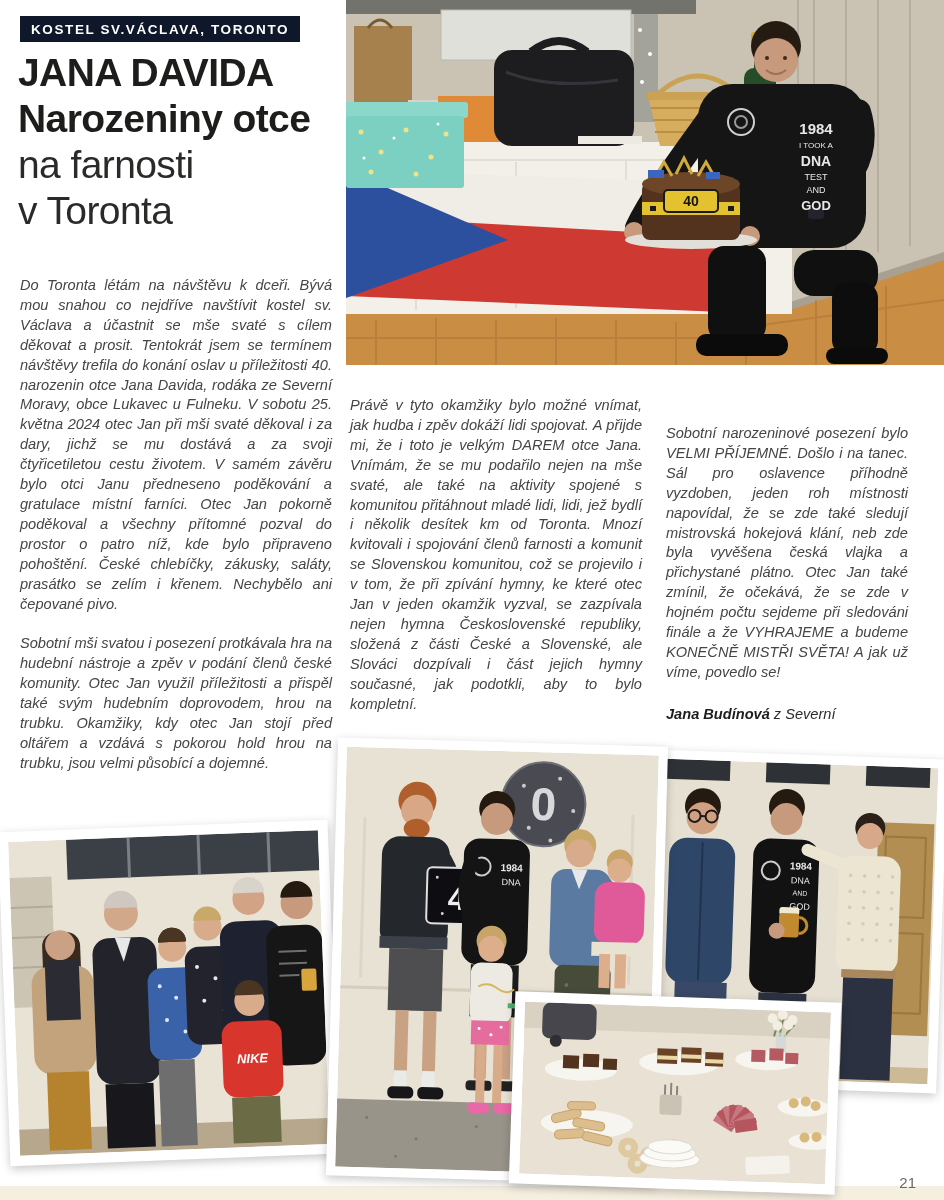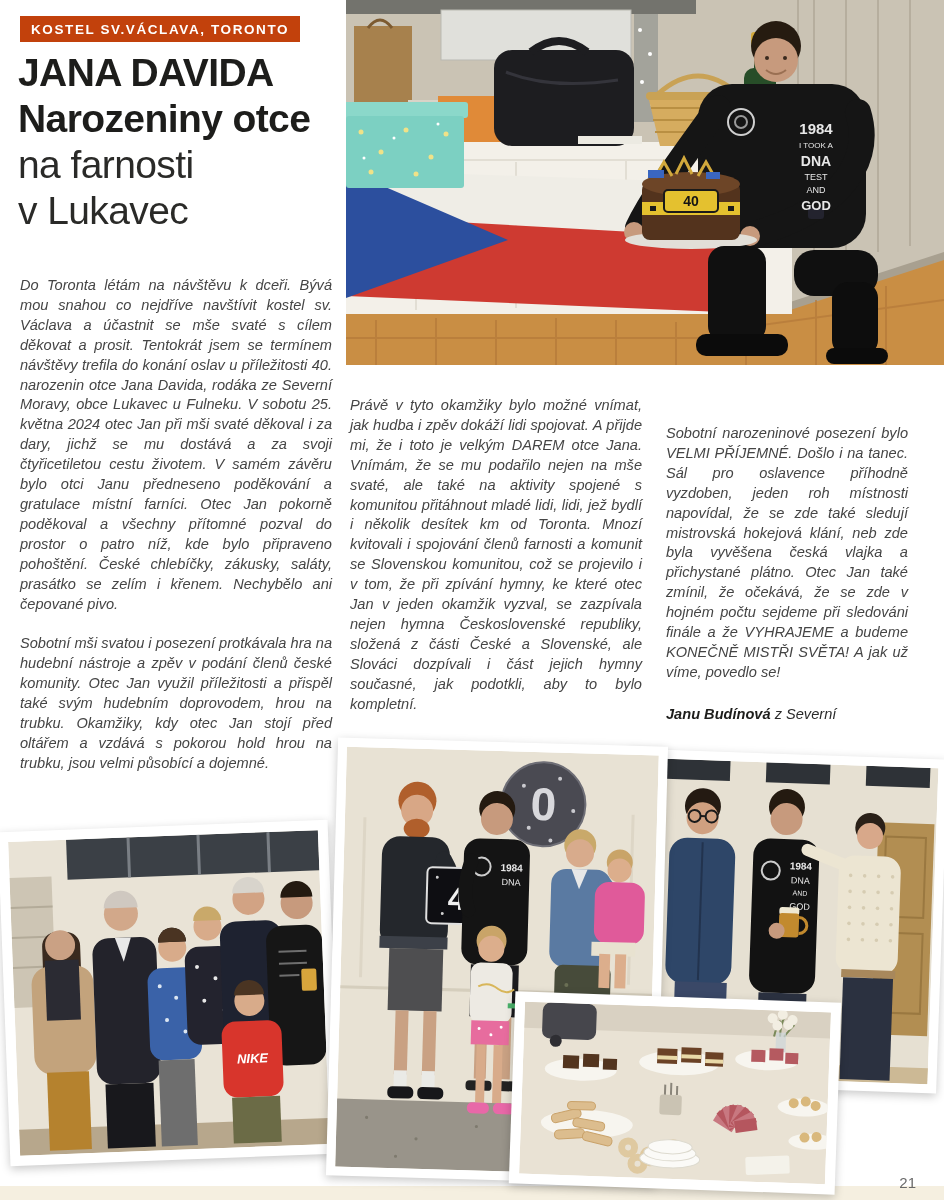--- a/index.html
+++ b/index.html
@@ -1,18 +1,18 @@
 <!DOCTYPE html>
 <html lang="cs"><head>
 <meta charset="utf-8">
 <style>
   html,body{margin:0;padding:0;background:#ffffff;}
   .page{position:relative;width:944px;height:1200px;background:#ffffff;overflow:hidden;
         font-family:"Liberation Sans",sans-serif;}
-  .tag{position:absolute;left:20px;top:16px;background:#c2410c;color:#fff;
+  .tag{position:absolute;left:20px;top:16px;background:#0f172a;color:#fff;
        font-size:13.5px;font-weight:700;letter-spacing:1.6px;padding:6px 11px 5px;}
   .headline{position:absolute;left:18px;top:50px;width:335px;color:#1d1d1b;}
   .headline div{font-size:39px;line-height:46px;letter-spacing:-0.6px;}
   .h-bold{font-weight:700;}
   .h-light{font-weight:400;color:#2a2a28;}
   .col{position:absolute;color:#454545;font-size:14.6px;line-height:19.9px;
        text-align:justify;font-style:italic;}
   .col p{margin:0 0 20px 0;}
   .col1{left:20px;top:276px;width:312px;}
   .col2{left:350px;top:396px;width:292px;}
@@ -33,21 +33,21 @@
 </head>
 <body>
 
 <div class="page">
 
   <div class="tag">KOSTEL SV.VÁCLAVA, TORONTO</div>
   <div class="headline">
     <div class="h-bold">JANA DAVIDA</div>
     <div class="h-bold">Narozeniny otce</div>
     <div class="h-light">na farnosti</div>
-    <div class="h-light">v Lukavec</div>
+    <div class="h-light">v Toronta</div>
   </div>
 
   <div class="photo-main">
     <svg width="598" height="365" viewBox="0 0 598 365">
       <rect x="0" y="0" width="598" height="312" fill="#cac3b4"></rect>
       <g stroke="#b6ae9e" stroke-width="2">
         <path d="M468,0V268 M500,0V260 M532,0V252 M564,0V246 M452,0V84"></path>
       </g>
       <rect x="0" y="0" width="350" height="14" fill="#73736d"></rect>
       <rect x="95" y="10" width="190" height="50" fill="#e0e0db" stroke="#b9b9b2"></rect>
@@ -158,21 +158,21 @@
 
   <div class="col col1">
     <p>Do Toronta létám na návštěvu k dceři. Bývá mou snahou co nejdříve navštívit kostel sv. Václava a účastnit se mše svaté s cílem děkovat a prosit. Tentokrát jsem se termínem návštěvy trefila do konání oslav u příležitosti 40. narozenin otce Jana Davida, rodáka ze Severní Moravy, obce Lukavec u Fulneku. V sobotu 25. května 2024 otec Jan při mši svaté děkoval i za dary, jichž se mu dostává a za svoji čtyřicetiletou cestu životem. V samém závěru bylo otci Janu předneseno poděkování a gratulace místní farníci. Otec Jan pokorně poděkoval a všechny přítomné pozval do prostor o patro níž, kde bylo připraveno pohoštění. České chlebíčky, zákusky, saláty, prasátko se zelím i křenem. Nechybělo ani čepované pivo.</p>
     <p>Sobotní mši svatou i posezení protkávala hra na hudební nástroje a zpěv v podání členů české komunity. Otec Jan využil příležitosti a přispěl také svým hudebním doprovodem, hrou na trubku. Okamžiky, kdy otec Jan stojí před oltářem a vzdává s pokorou hold hrou na trubku, jsou velmi působící a dojemné.</p>
   </div>
   <div class="col col2">
     <p>Právě v tyto okamžiky bylo možné vnímat, jak hudba i zpěv dokáží lidi spojovat. A přijde mi, že i toto je velkým DAREM otce Jana. Vnímám, že se mu podařilo nejen na mše svaté, ale také na aktivity spojené s komunitou přitáhnout mladé lidi, lidi, jež bydlí i několik desítek km od Toronta. Mnozí kvitovali i spojování členů farnosti a komunit se Slovenskou komunitou, což se projevilo i v tom, že při zpívání hymny, ke které otec Jan v jeden okamžik vyzval, se zazpívala nejen hymna Československé republiky, složená z části České a Slovenské, ale Slováci dozpívali i část jejich hymny současné, jak podotkli, aby to bylo kompletní.</p>
   </div>
   <div class="col col3">
     <p>Sobotní narozeninové posezení bylo VELMI PŘÍJEMNÉ. Došlo i na tanec. Sál pro oslavence příhodně vyzdoben, jeden roh místnosti napovídal, že se zde také sledují mistrovská hokejová klání, neb zde byla vyvěšena česká vlajka a přichystané plátno. Otec Jan také zmínil, že očekává, že se zde v hojném počtu sejdeme při sledováni finále a že VYHRAJEME a budeme KONEČNĚ MISTŘI SVĚTA! A jak už víme, povedlo se!</p>
-    <p class="byline"><strong>Janu Budínová</strong><span> z Severní</span></p>
+    <p class="byline"><strong>Jana Budínová</strong><span> z Severní</span></p>
   </div>
 
   <div class="polaroid pA">
     <svg width="310" height="314" viewBox="0 0 310 314">
       <rect width="310" height="314" fill="#e9e3d6"></rect>
       <rect x="58" y="0" width="252" height="40" fill="#3b4046"></rect>
       <path d="M120,0V40 M190,0V40 M260,0V40" stroke="#7a7f85" stroke-width="3"></path>
       <rect x="0" y="36" width="42" height="130" fill="#cdc5b4"></rect>
       <path d="M0,66 h42 M0,96 h42 M0,126 h42" stroke="#b3ab99" stroke-width="2"></path>
       <rect x="0" y="288" width="310" height="26" fill="#b7a78c"></rect>

